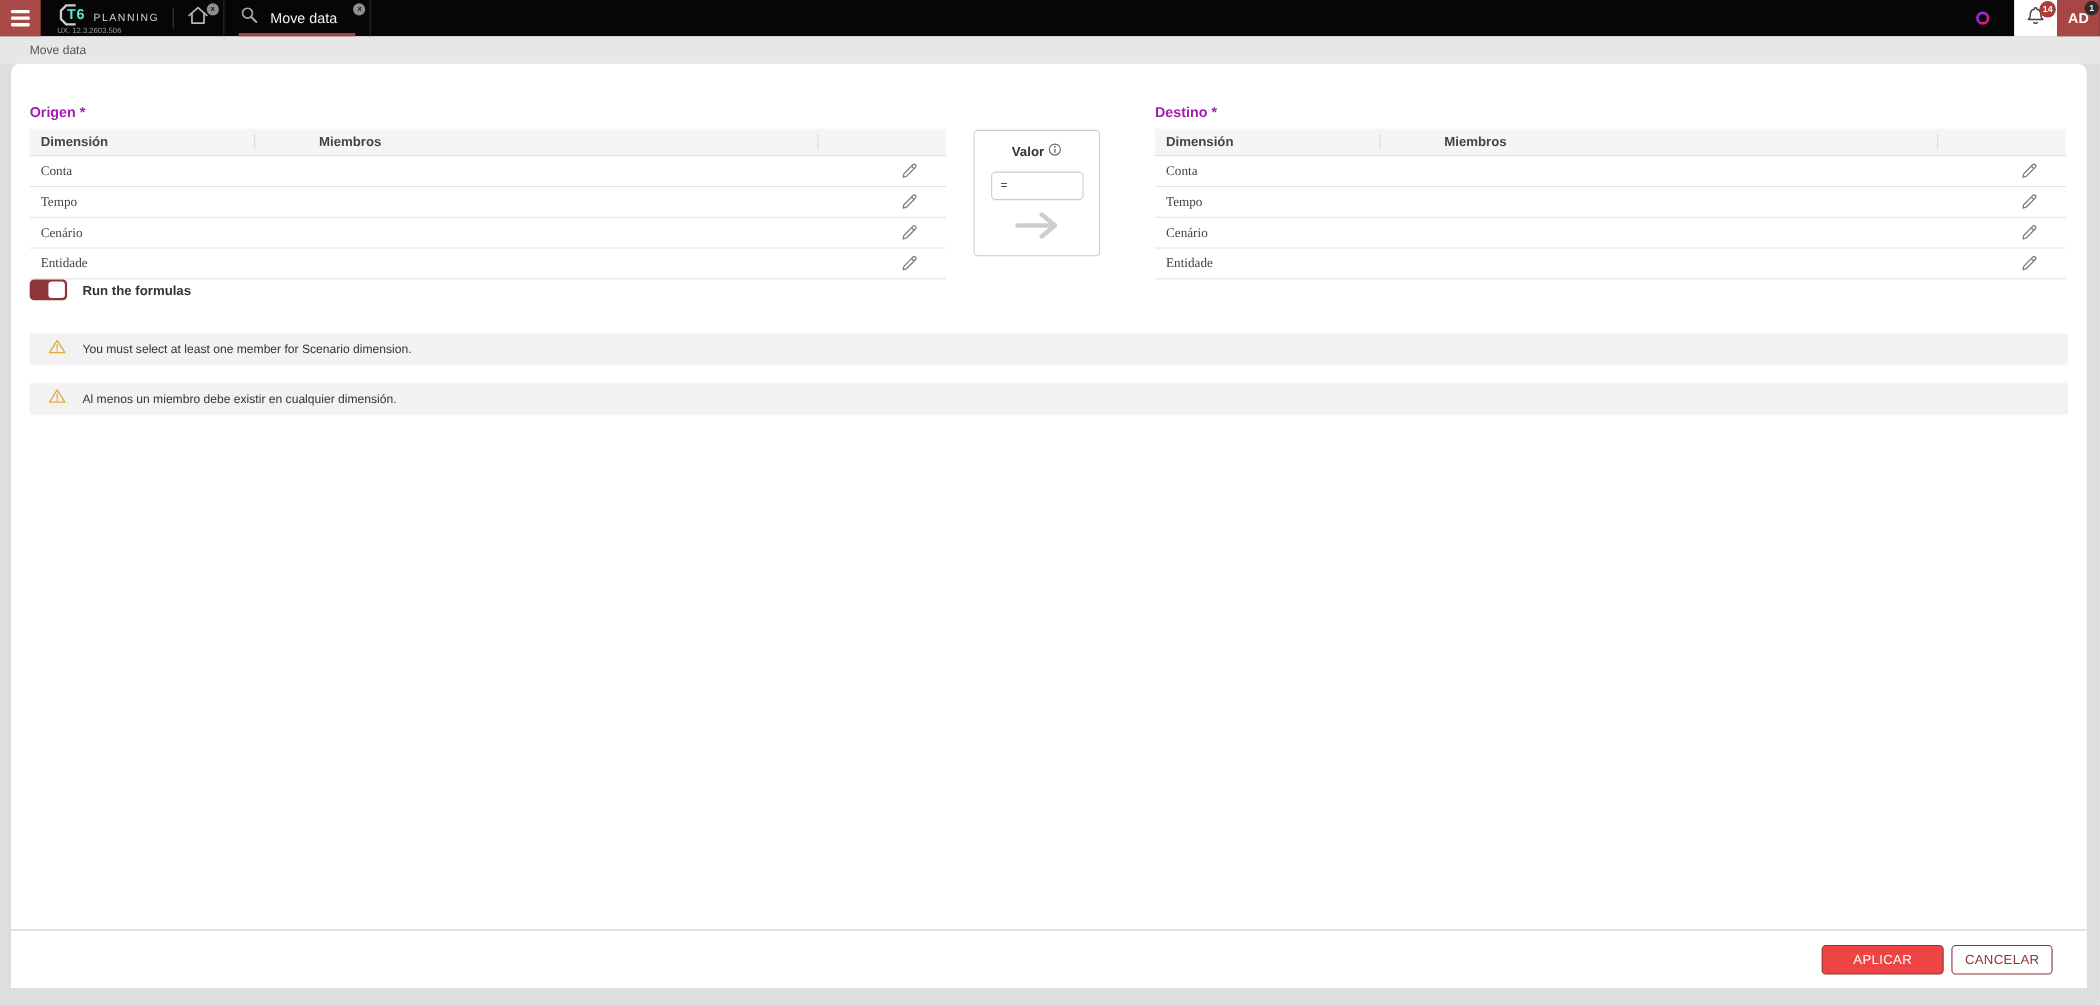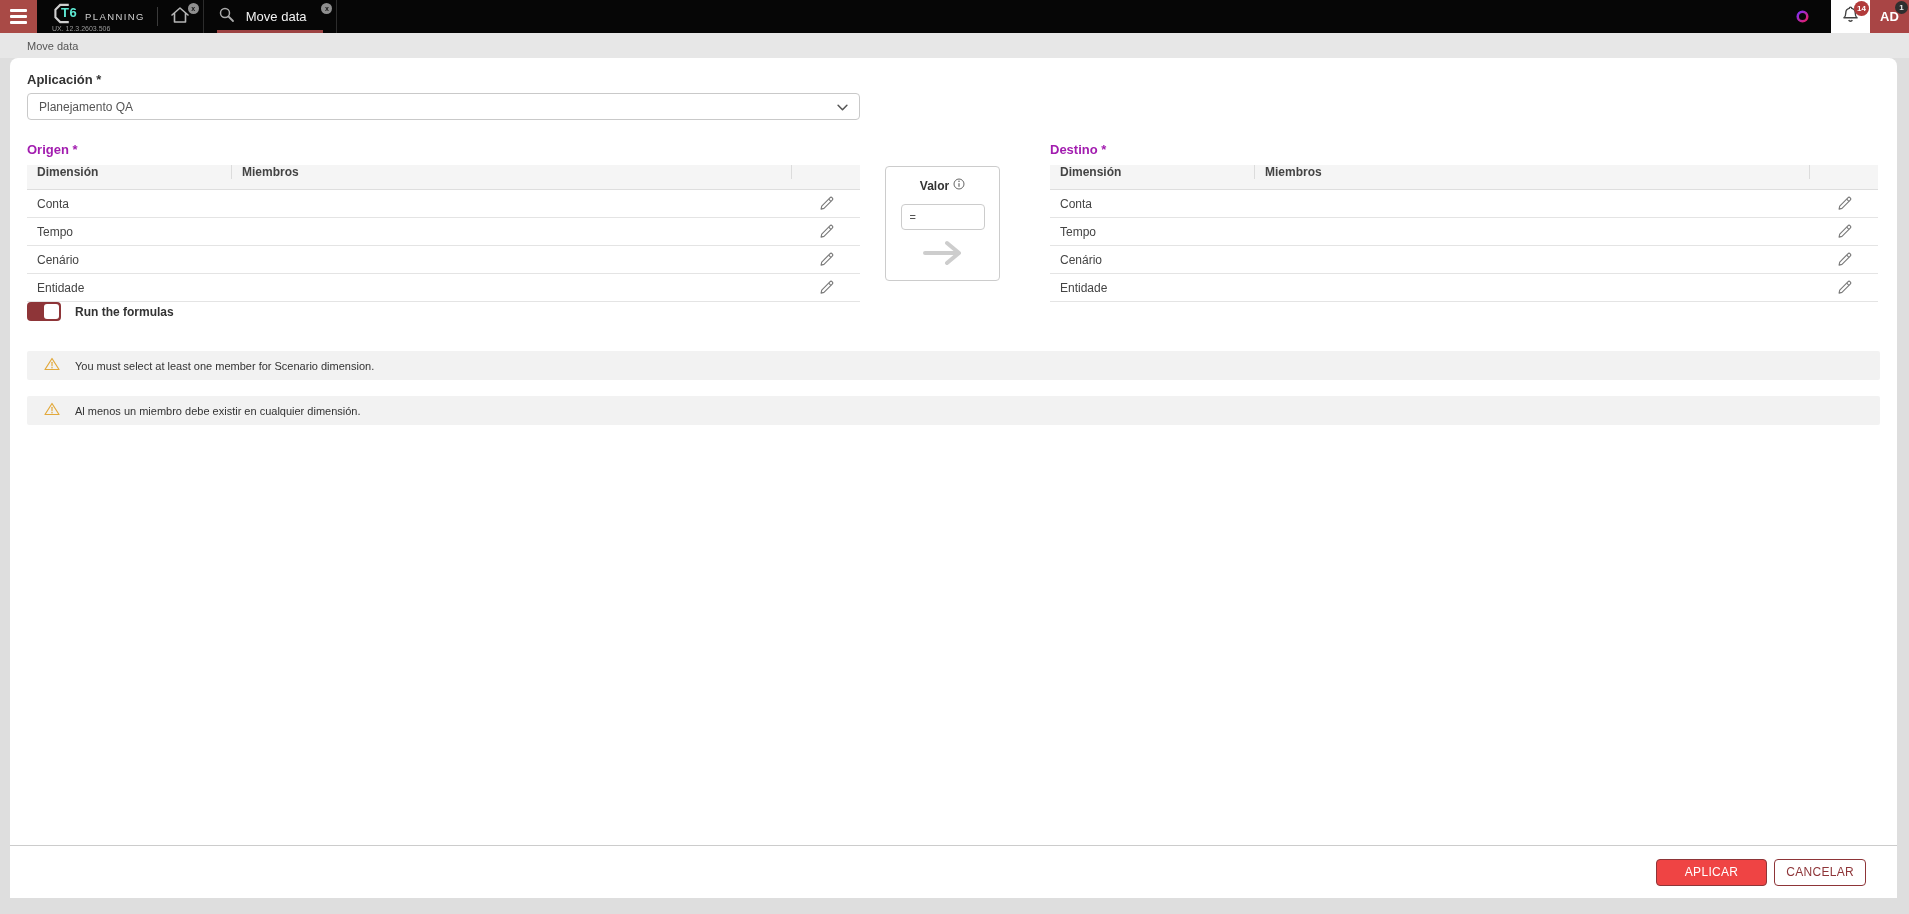--- a/index.html
+++ b/index.html
@@ -40,28 +40,28 @@
 
   
   .card { position:absolute; left:10px; right:12px; top:58px; bottom:16px; background:#fff; border-radius:8px 8px 0 0; padding:14px 17px 0 17px; }
   .field-label { font-size:13px; font-weight:700; color:#333; display:block; }
   .select { margin-top:6px; width:833px; height:27px; border:1px solid #c9c9c9; border-radius:4px; display:flex; align-items:center; justify-content:space-between; padding:0 11px; font-size:12px; color:#555; cursor:pointer; background:#fff; }
 
   .panels { display:flex; align-items:flex-start; margin-top:22px; }
   .panel-label { font-size:13px; font-weight:700; color:#a21caf; margin:0 0 8px 0; }
   .dim-table-origin { width:833px; flex:0 0 auto; }
   .dim-table-dest { width:828px; margin-left:50px; flex:0 0 auto; }
-  .thead { display:flex; background:#f5f5f5; height:25px; align-items:flex-start; border-bottom:1px solid #dedede; }
+  .thead { display:flex; background:#f5f5f5; height:25px; align-items:center; border-bottom:1px solid #dedede;gap:48px; }
   .th { font-size:12px; font-weight:700; color:#444; padding-left:10px; display:flex; align-items:center; }
   .col-dim { width:205px; flex:0 0 auto; border-right:1px solid #dcdcdc; }
   .col-mem { flex:1; border-right:1px solid #dcdcdc; }
   .col-act { width:68px; flex:0 0 auto; }
   .trow { display:flex; height:28px; align-items:center; border-bottom:1px solid #e4e4e4; }
   .td { font-size:12px; color:#444; padding-left:10px; }
-  .td.col-dim, .td.col-mem { border-right:none; }
+  .td.col-dim, .td.col-mem { border-right:none;font-family:Liberation Serif, serif; }
   .td-act { width:68px; margin-left:auto; display:flex; justify-content:center; }
   .pencil-btn { background:none; border:none; padding:2px 4px; cursor:pointer; display:flex; }
 
   .valor-panel { width:115px; flex:0 0 auto; margin-left:25px; margin-top:24px; border:1px solid #ccc; border-radius:4px; padding:11px 8px 12px; text-align:left; background:#fff; }
   .valor-title { font-size:12px; font-weight:700; color:#333; display:flex; align-items:center; justify-content:center; gap:4px; }
   .valor-input { margin:11px auto 0; width:84px; height:26px; border:1px solid #ccc; border-radius:4px; display:flex; align-items:center; padding-left:8px; font-size:11px; color:#555; cursor:text; }
   .valor-arrow { margin-top:8px; display:flex; justify-content:center; }
 
   .toggle-row { display:flex; align-items:center;font-weight:bold; }
   .toggle { width:34px; height:19px; background:#8e3538; border-radius:4px; position:relative; cursor:pointer; flex:0 0 auto; }
@@ -152,31 +152,20 @@
     <span class="badge-dark">1</span>
   </div>
 </header>
 
 <div class="breadcrumb">
   <span>Move data</span>
 </div>
 
 <main class="card">
 
-  <div>
-    <label class="field-label">Aplicación *</label>
-    <div class="select">
-      <span>Planejamento QA</span>
-      <span>
-        <svg width="11" height="7" viewBox="0 0 10 6">
-            <path d="M1 1 L5 5 L9 1" stroke="#555" stroke-width="1.4" fill="none" stroke-linecap="round" stroke-linejoin="round"></path>
-          </svg>
-      </span>
-    </div>
-  </div>
 
   <div class="panels">
 
     <section class="dim-table-origin">
       <h3 class="panel-label">Origen *</h3>
       <div class="thead">
         <div class="th col-dim">Dimensión</div>
         <div class="th col-mem">Miembros</div>
         <div class="th col-act"></div>
       </div>

